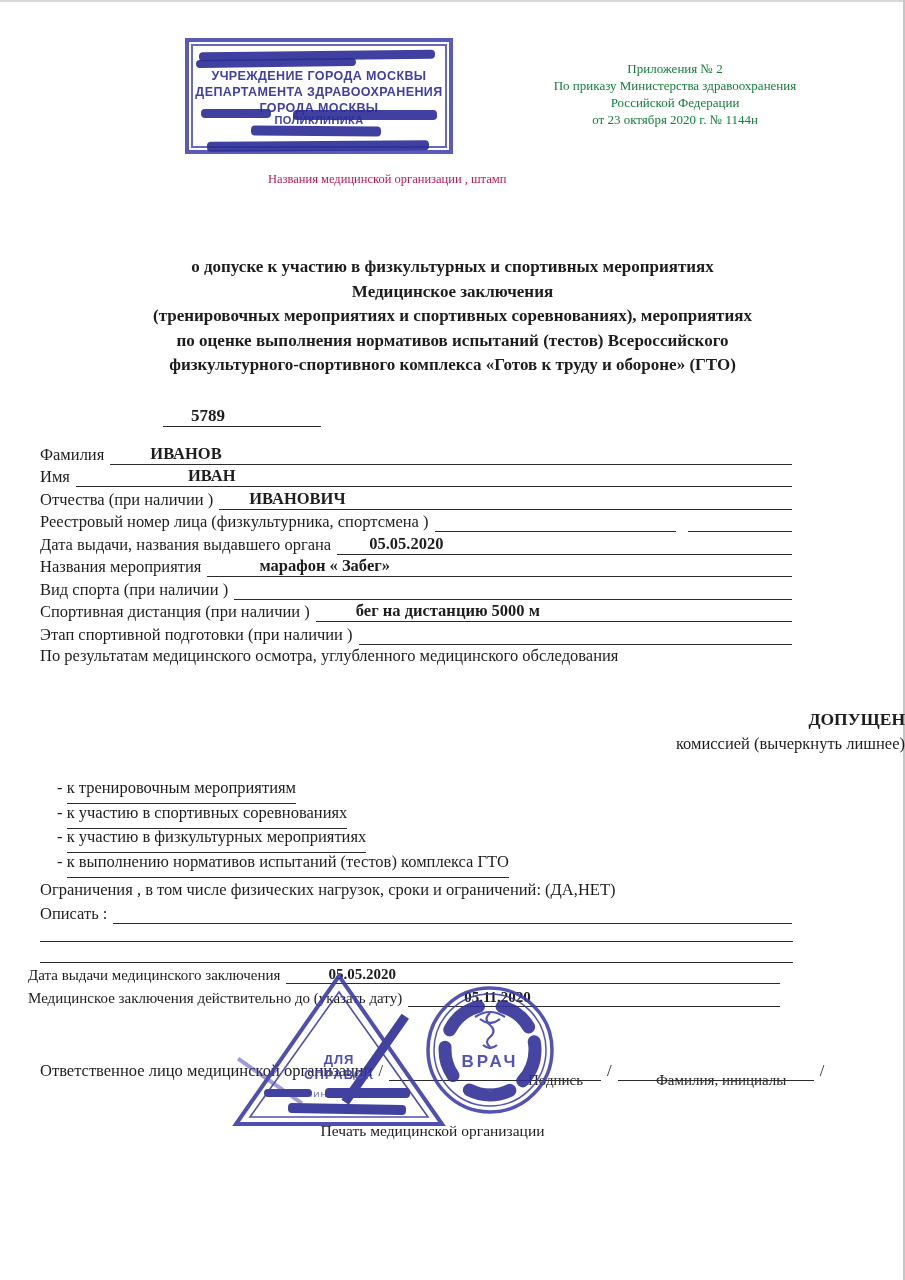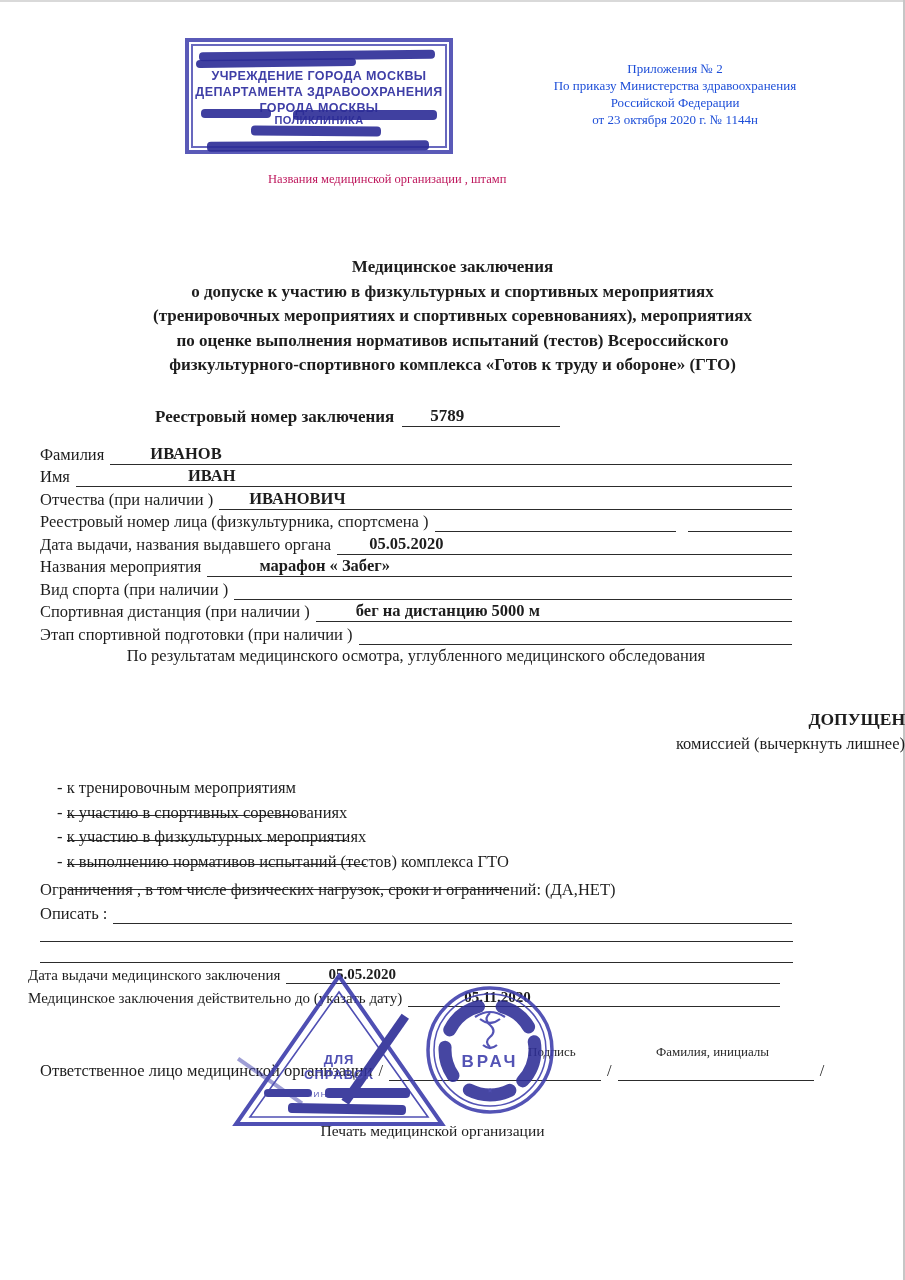--- a/index.html
+++ b/index.html
@@ -21,21 +21,21 @@
     position:absolute; inset:2px; border:2px solid rgba(54,54,168,.75);
     text-align:center; font-family:"Liberation Sans","DejaVu Sans",sans-serif;
     font-weight:bold; color:rgba(47,47,160,.92); font-size:12.5px; letter-spacing:.4px;
   }
   .stamp-rect-inner .ln{position:absolute; left:0; right:0; white-space:nowrap;}
   .bar{position:absolute; background:rgba(43,43,150,.9); border-radius:4px;}
 
   
   .annotation{
     position:absolute; top:60px; right:105px; width:250px;
-    text-align:center; font-size:13px; line-height:17px; color:#1d4ed8;
+    text-align:center; font-size:13px; line-height:17px; color:#15803d;
   }
   .stamp-caption{
     position:absolute; left:268px; top:172px; font-size:12.5px; color:#be185d;
   }
 
   
   .title{
     position:absolute; left:0; right:0; top:255px; text-align:center;
     font-weight:bold; font-size:17px; line-height:24.5px;
   }
@@ -49,46 +49,46 @@
   .registry .r-line b{margin-left:28px; font-weight:bold;}
 
   
   .form{position:absolute; left:40px; top:442px; width:752px; font-size:16.5px;}
   .row{display:flex; align-items:flex-end; height:22.5px; white-space:nowrap;}
   .row .lbl{flex:0 0 auto;}
   .row .fill{flex:1 1 auto; border-bottom:1.5px solid #2c2c2c; margin-left:6px; height:100%; display:flex; align-items:flex-end;}
   .row .val{font-weight:bold; white-space:nowrap;}
   .row .gapx{flex:0 0 12px; height:100%;}
   .row .tail{flex:0 0 104px; border-bottom:1.5px solid #2c2c2c; height:100%;}
-  .exam-note{text-align:center; height:22.5px; line-height:22.5px;}
+  .exam-note{text-align:left; height:22.5px; line-height:22.5px;}
 
   
   .decision{position:absolute; left:0; right:0; top:706px; text-align:right;}
   .decision .verdict{font-weight:bold; font-size:17.5px; line-height:26px;}
   .decision .subtitle{font-size:16.5px; line-height:24px;}
   .permit-list{position:absolute; left:57px; top:776px; font-size:16.5px; line-height:24.6px;}
-  .permit-list .item span.u{border-bottom:1.5px solid #2c2c2c; padding-bottom:18px;}
+  .permit-list .item span.u{border-bottom:1.5px solid #2c2c2c; padding-bottom:6px;}
 
   
   .restrictions{position:absolute; left:40px; top:878px; width:752px; font-size:16.5px;}
   .restrictions .r1{height:23px; line-height:23px; white-space:nowrap;}
   .blank-line{position:absolute; left:40px; width:753px; border-top:1.6px solid #2c2c2c;}
 
   
   .daterow{position:absolute; left:28px; width:752px; font-size:15px;}
 
   
   .footer-row{
     position:absolute; left:40px; top:1059px; width:830px; display:flex;
     align-items:flex-end; height:22px; font-size:16.5px; white-space:nowrap;
   }
   .footer-row .slash{margin:0 6px;}
   .footer-row .sig-line{width:212px; border-bottom:1.5px solid #2c2c2c; height:100%;}
   .footer-row .name-line{width:196px; border-bottom:1.5px solid #2c2c2c; height:100%;}
-  .small-caption{position:absolute; top:1044px; font-size:13px; color:#2a2a2a;}
+  .small-caption{position:absolute; top:1072px; font-size:15px; color:#2a2a2a;}
   .seal-caption{position:absolute; left:0; right:40px; top:1122px; text-align:center; font-size:15.5px;}
 
   
   .stamp-tri{position:absolute; left:230px; top:972px; z-index:5; opacity:.9;}
   .stamp-round{position:absolute; left:423px; top:983px; z-index:6; opacity:.88;}
   svg text{font-family:"Liberation Sans","DejaVu Sans",sans-serif;}
 </style>
 </head>
 <body>
 
@@ -113,29 +113,28 @@
   <div class="stamp-caption">Названия медицинской организации , штамп</div>
 
   <div class="annotation">
     <div>Приложения № 2</div>
     <div>По приказу Министерства здравоохранения</div>
     <div>Российской Федерации</div>
     <div>от 23 октября 2020 г. № 1144н</div>
   </div>
 
   <div class="title">
+    <div>о допуске к участию в физкультурных и спортивных мероприятиях</div>
     <div>Медицинское  заключения</div>
-    <div>о допуске к участию в физкультурных и спортивных мероприятиях</div>
     <div>(тренировочных мероприятиях и спортивных соревнованиях), мероприятиях</div>
     <div>по оценке выполнения нормативов испытаний (тестов) Всероссийского</div>
     <div>физкультурного-спортивного комплекса «Готов к труду и обороне» (ГТО)</div>
   </div>
 
   <div class="registry">
-    <span>Реестровый номер заключения</span>
     <span class="r-line"><b>5789</b></span>
   </div>
 
   <div class="form">
     <div class="row">
       <span class="lbl">Фамилия</span>
       <span class="fill">
           <span class="val" style="margin-left:40px;">ИВАНОВ</span>
         </span>
     </div>

